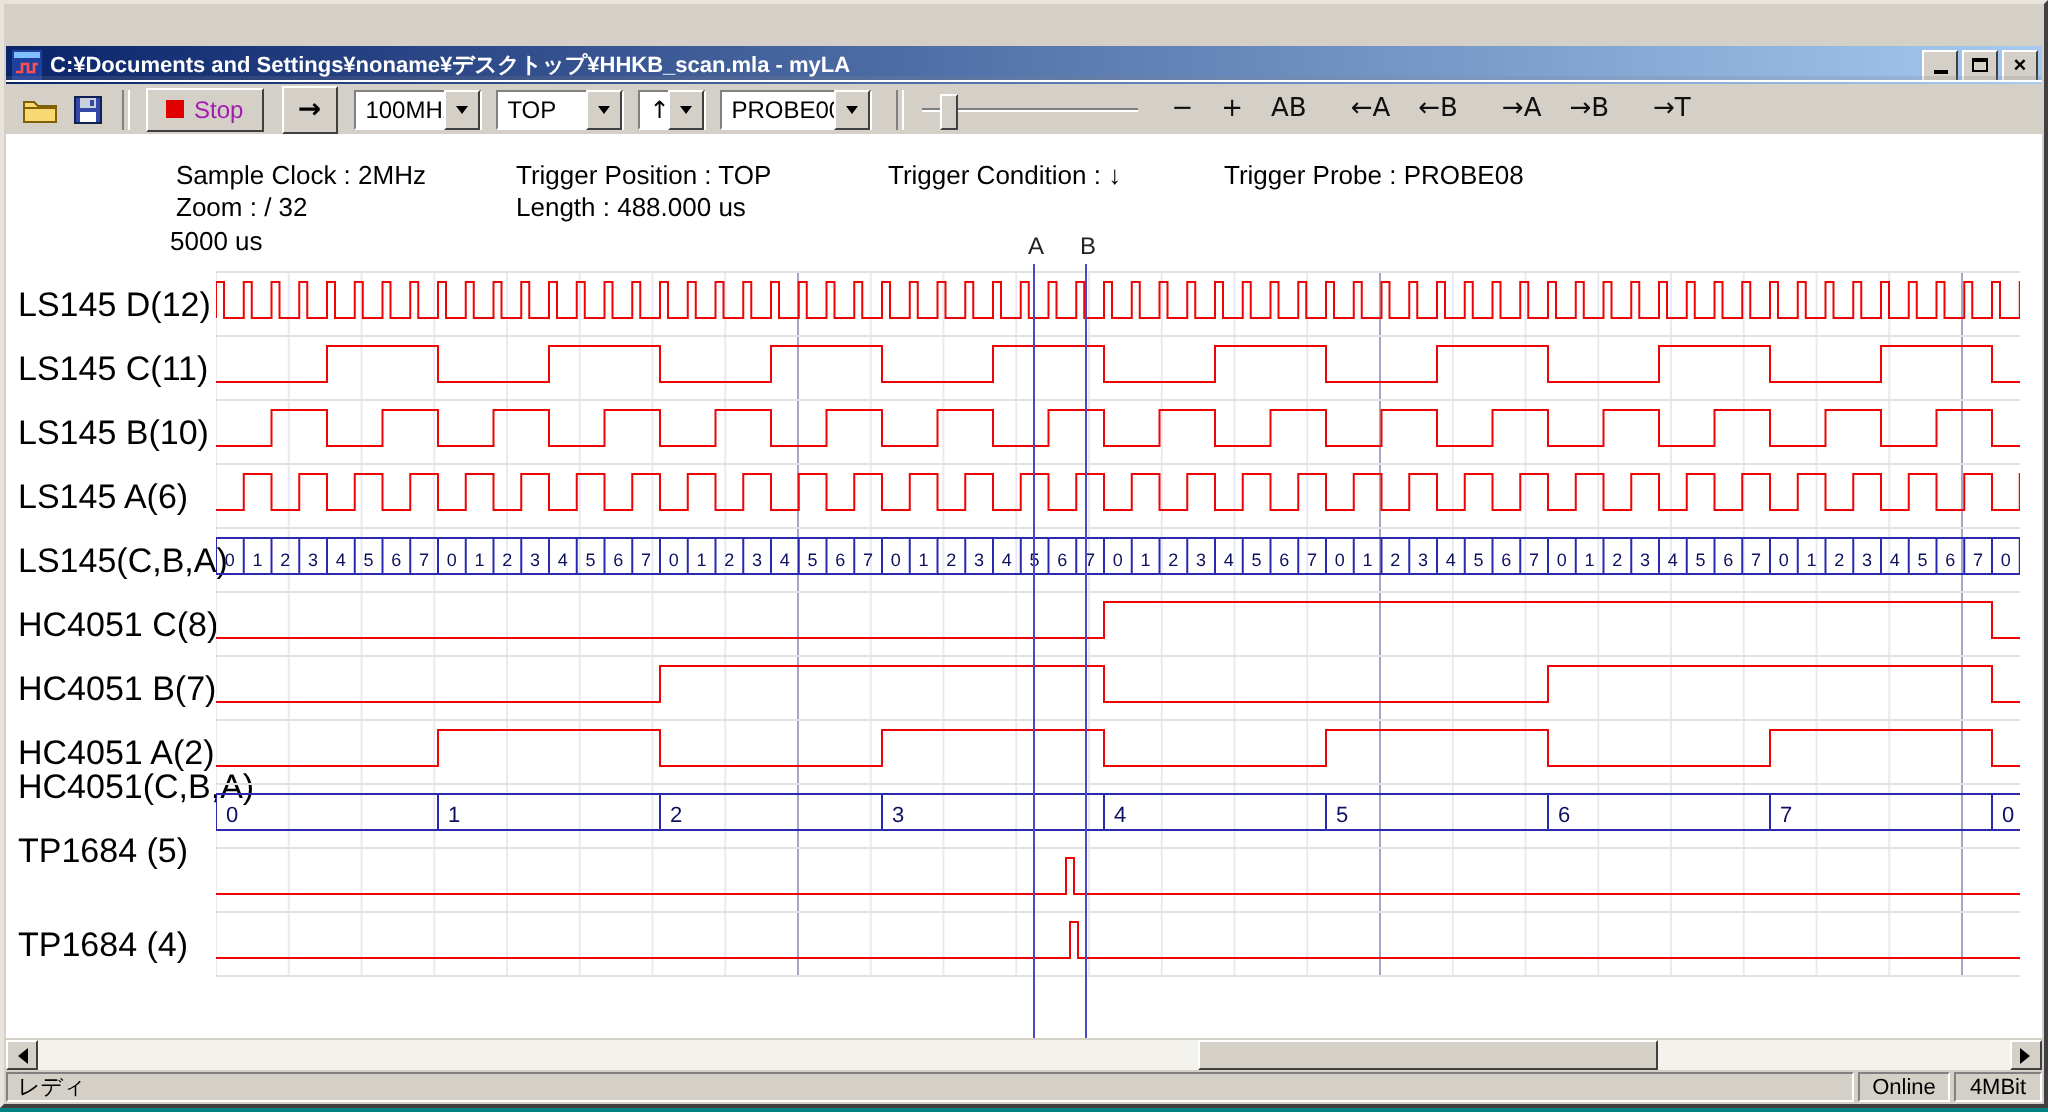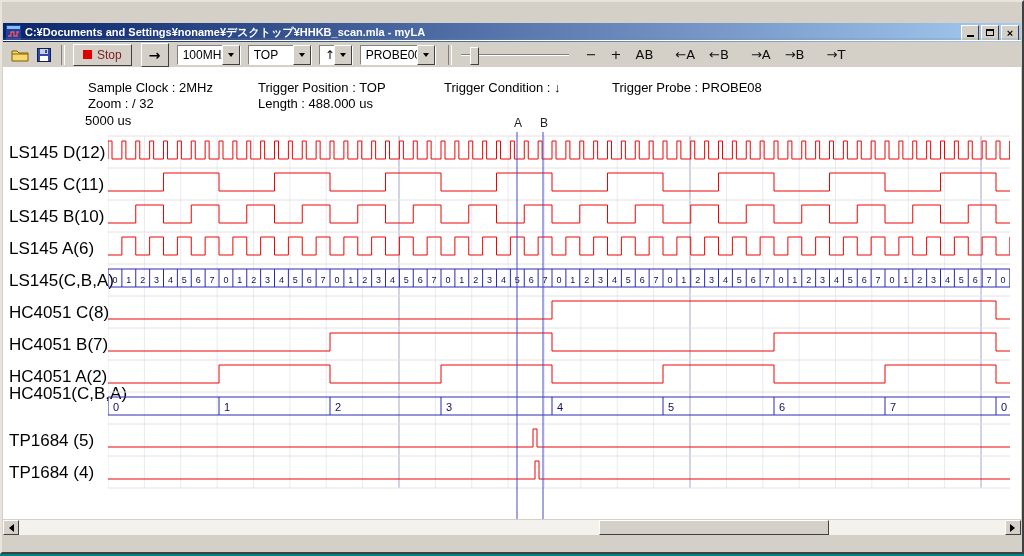--- a/index.html
+++ b/index.html
@@ -43,21 +43,21 @@
   .toolbar{
     position:absolute;left:1px;top:38px;right:1px;height:27px;
     border-top:1px solid #fff;box-shadow:0 -2px 0 #80808033;
     display:flex;align-items:center;padding-left:5px;
   }
   .tool-icon{width:24px;height:22px;display:inline-flex;align-items:center;justify-content:center;}
   .tsep{width:2px;height:20px;border-left:1px solid #808080;border-right:1px solid #fff;margin:0 5px;}
   .stop-btn{
     height:22px;display:inline-flex;align-items:center;gap:5px;padding:0 9px;
     background:#d4d0c8;border:1px solid;border-color:#fff #404040 #404040 #fff;
-    font-size:12px;color:#7f1d1d;margin:0 3px;font-family:inherit;
+    font-size:12px;color:#a21caf;margin:0 3px;font-family:inherit;
   }
   .stop-square{width:9px;height:9px;background:#e00000;display:inline-block;}
   .run-btn{
     width:26px;height:22px;background:#d4d0c8;margin:0 8px 0 6px;
     border:1px solid;border-color:#fff #404040 #404040 #fff;
     display:inline-flex;align-items:center;justify-content:center;
     font-size:14px;font-weight:bold;color:#000;
   }
   .dropdown{
     height:20px;background:#fff;border:1px solid;border-color:#808080 #fff #fff #808080;
@@ -215,21 +215,21 @@
     <div id="sig-labels">
         <div class="sig-label" style="top: 11px;">LS145 D(12)</div>
         <div class="sig-label" style="top: 43px;">LS145 C(11)</div>
         <div class="sig-label" style="top: 75px;">LS145 B(10)</div>
         <div class="sig-label" style="top: 107px;">LS145 A(6)</div>
         <div class="sig-label" style="top: 139px;">LS145(C,B,A)</div>
         <div class="sig-label" style="top: 171px;">HC4051 C(8)</div>
         <div class="sig-label" style="top: 203px;">HC4051 B(7)</div>
         <div class="sig-label" style="top: 235px;">HC4051 A(2)</div>
         <div class="sig-label" style="top: 252px;">HC4051(C,B,A)</div>
-        <div class="sig-label" style="top: 299px; text-align: right;">TP1684 (5)</div>
+        <div class="sig-label" style="top: 284px; text-align: right;">TP1684 (5)</div>
         <div class="sig-label" style="top: 331px;">TP1684 (4)</div>
       </div>
     <svg id="wave-svg" width="902" height="392" viewBox="0 0 902 392">
         <g>
           <line x1="0" y1="4" x2="0" y2="356" stroke="#e9e9f3" stroke-width="1"></line>
           <line x1="36.38" y1="4" x2="36.38" y2="356" stroke="#e9e9f3" stroke-width="1"></line>
           <line x1="72.75" y1="4" x2="72.75" y2="356" stroke="#e9e9f3" stroke-width="1"></line>
           <line x1="109.13" y1="4" x2="109.13" y2="356" stroke="#e9e9f3" stroke-width="1"></line>
           <line x1="145.5" y1="4" x2="145.5" y2="356" stroke="#e9e9f3" stroke-width="1"></line>
           <line x1="181.88" y1="4" x2="181.88" y2="356" stroke="#e9e9f3" stroke-width="1"></line>
@@ -388,14 +388,19 @@
         <span class="tri-left"></span>
       </span>
     <span class="sb-channel">
       <span class="sb-thumb"></span>
     </span>
     <span class="sb-btn">
         <span class="tri-right"></span>
       </span>
   </div>
 
+  <div class="statusbar">
+    <span class="status-cell cell-ready">レディ</span>
+    <span class="status-cell cell-online">Online</span>
+    <span class="status-cell cell-mem">4MBit</span>
+  </div>
 
 </div>
 
 </body></html>

